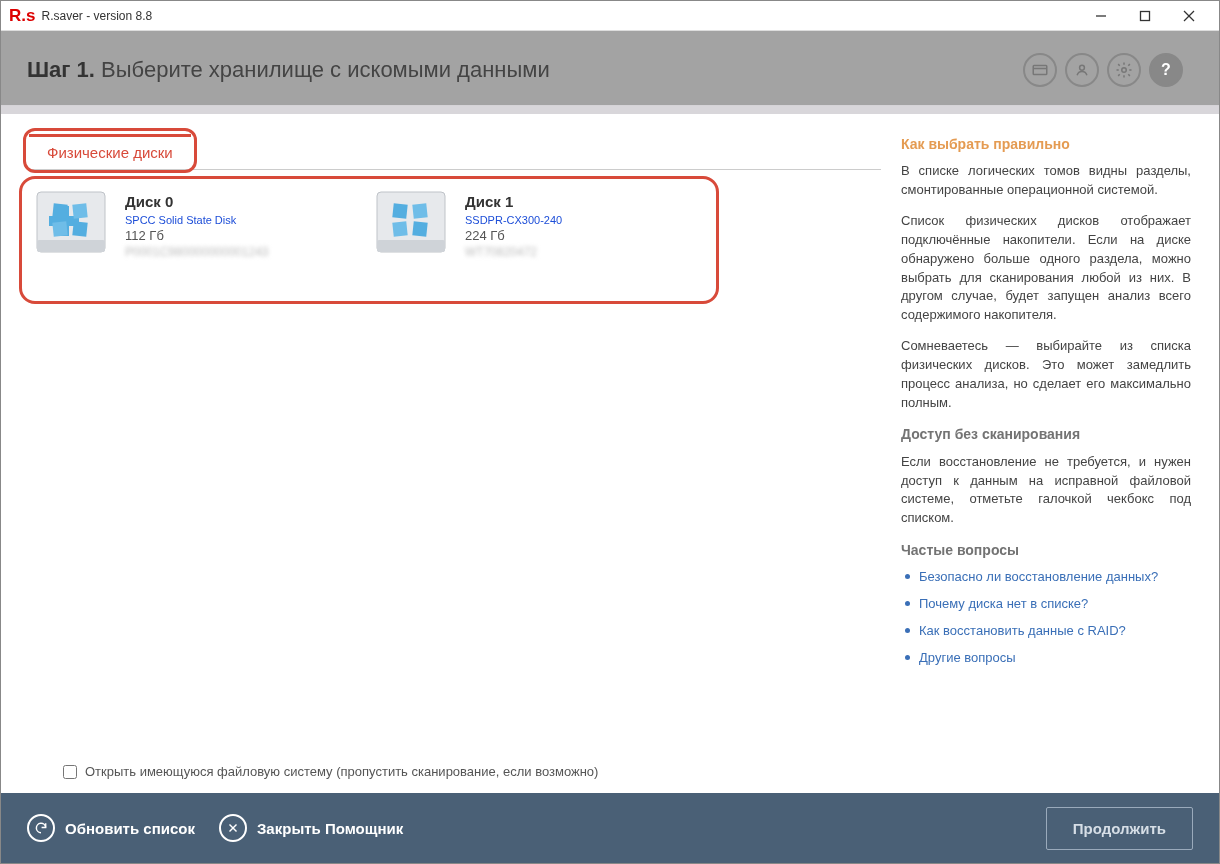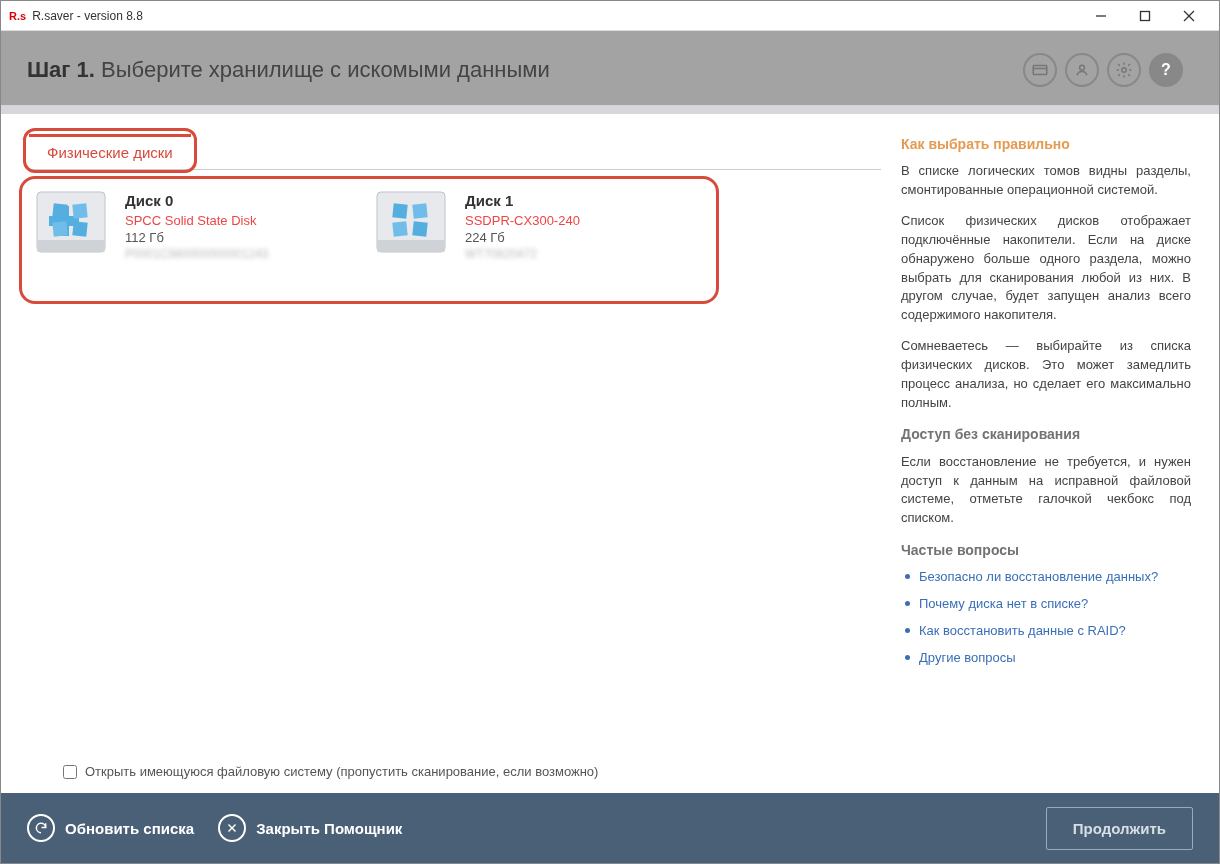--- a/index.html
+++ b/index.html
@@ -1,21 +1,21 @@
 <!DOCTYPE html>
 <html><head>
 <meta charset="utf-8">
 <style>
   * { box-sizing: border-box; margin: 0; padding: 0; }
   html, body { width: 1220px; height: 864px; font-family: "Segoe UI", Tahoma, sans-serif; background: #fff; overflow: hidden; }
   .window { width: 1220px; height: 864px; border: 1px solid #888; display: flex; flex-direction: column; background: #fff; }
 
   
   .titlebar { height: 30px; display: flex; align-items: center; padding: 0 8px; border-bottom: 1px solid #ddd; }
-  .titlebar .logo { font-size: 11px; font-weight: bold; color: #d00; margin-right: 6px; }
+  .titlebar .logo { font-size: 17px; font-weight: bold; color: #d00; margin-right: 6px; }
   .titlebar .title { font-size: 12px; color: #333; }
   .titlebar .win-controls { margin-left: auto; display: flex; }
   .win-btn { width: 44px; height: 30px; display: flex; align-items: center; justify-content: center; font-size: 14px; color: #333; cursor: default; }
   .win-btn.close { font-size: 16px; }
 
   
   .step-header { background: #a3a3a3; padding: 22px 36px 18px 26px; display: flex; align-items: center; border-bottom: 1px solid #d5d3d7; }
   .step-header h1 { font-size: 22px; font-weight: normal; color: #444; }
   .step-header h1 .bold { font-weight: bold; color: #333; }
   .header-icons { margin-left: auto; display: flex; gap: 8px; }
@@ -38,21 +38,21 @@
   .tab.active::before { content: ""; position: absolute; top: 0; left: 0; right: 0; height: 3px; background: #d84a3a; }
   .tab-box { position: absolute; top: -6px; left: -6px; right: -6px; bottom: -4px; border: 3px solid #d84a3a; border-radius: 12px; }
 
   
   .disk-list-wrap { position: relative; padding: 6px 2px; }
   .disk-list { display: flex; gap: 40px; flex-wrap: wrap; }
   .disk-item { display: flex; gap: 14px; align-items: center; width: 300px; cursor: pointer; }
   .disk-icon { width: 80px; height: 76px; }
   .disk-info { padding-top: 4px; }
   .disk-title { font-weight: bold; font-size: 15px; color: #333; margin-bottom: 4px; }
-  .disk-model { font-size: 13px; color: #ef4444; margin-bottom: 2px; }
+  .disk-model { font-size: 11px; color: #1d4ed8; margin-bottom: 2px; }
   .disk-size { font-size: 13px; color: #555; margin-bottom: 2px; }
   .disk-serial { font-size: 12px; color: #bbb; filter: blur(2px); }
   .disk-highlight { position: absolute; border: 3px solid #d84a3a; border-radius: 16px; top: -4px; left: -10px; width: 700px; height: 128px; pointer-events: none; }
 
   
   .right-pane h3 { color: #737373; font-size: 14px; font-weight: bold; margin: 12px 0 8px 0; }
   .right-pane h3.cut { color: #e08a34; }
   .right-pane p { margin-bottom: 12px; text-align: justify; }
   .right-pane ul { list-style: none; padding: 0; }
   .right-pane li { position: relative; padding-left: 18px; margin-bottom: 8px; }
@@ -206,21 +206,21 @@
   </div>
 
   <div class="footer">
     <div class="fbtn">
       <span class="ficon">
         <svg viewBox="0 0 24 24">
             <path d="M20 11A8 8 0 1 0 12 20"></path>
             <polyline points="20 4 20 11 13 11"></polyline>
           </svg>
       </span>
-      <span>Обновить списка</span>
+      <span>Обновить список</span>
     </div>
     <div class="fbtn">
       <span class="ficon">
         <svg viewBox="0 0 24 24">
             <line x1="6" y1="6" x2="18" y2="18"></line>
             <line x1="18" y1="6" x2="6" y2="18"></line>
           </svg>
       </span>
       <span>Закрыть Помощник</span>
     </div>

